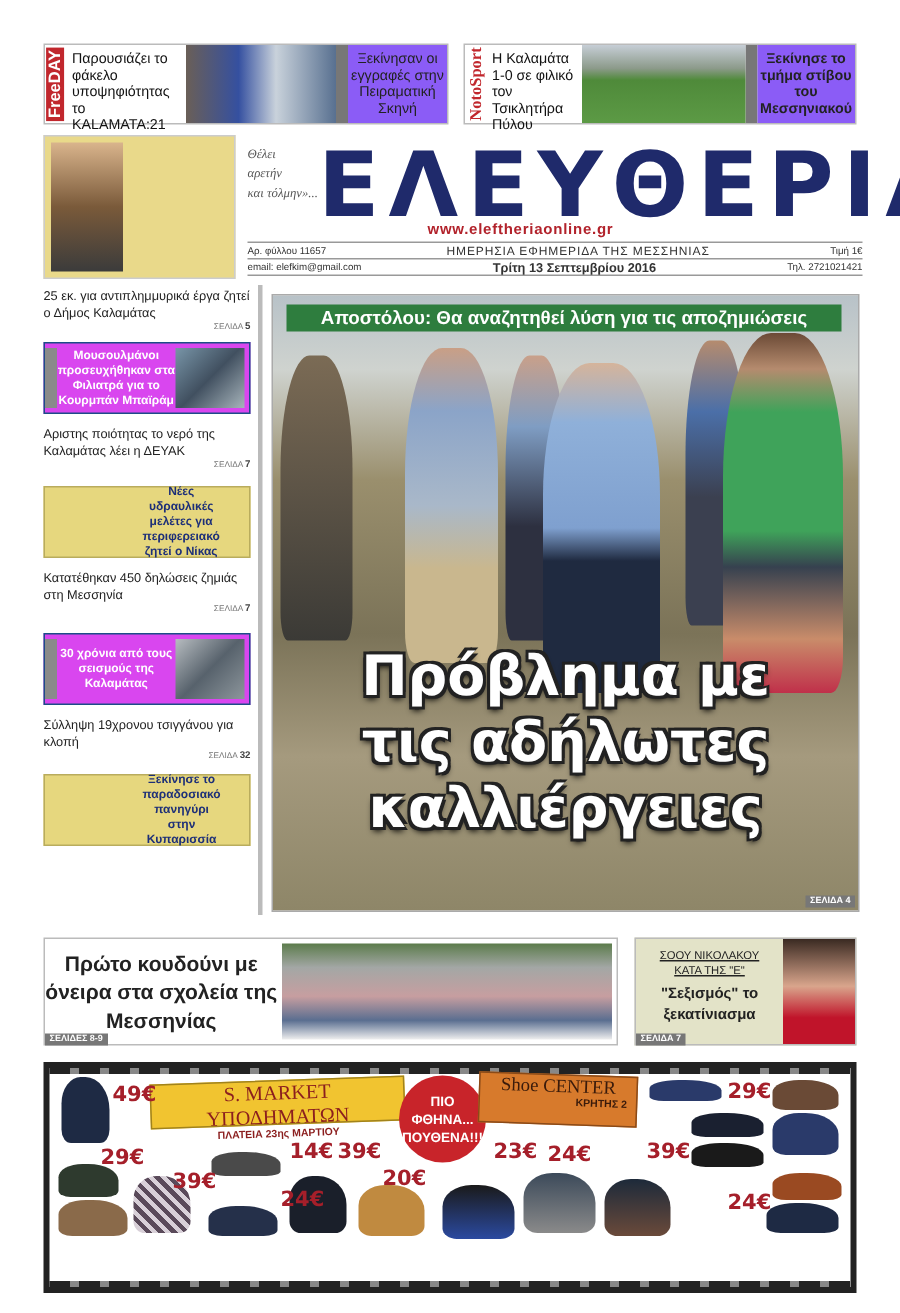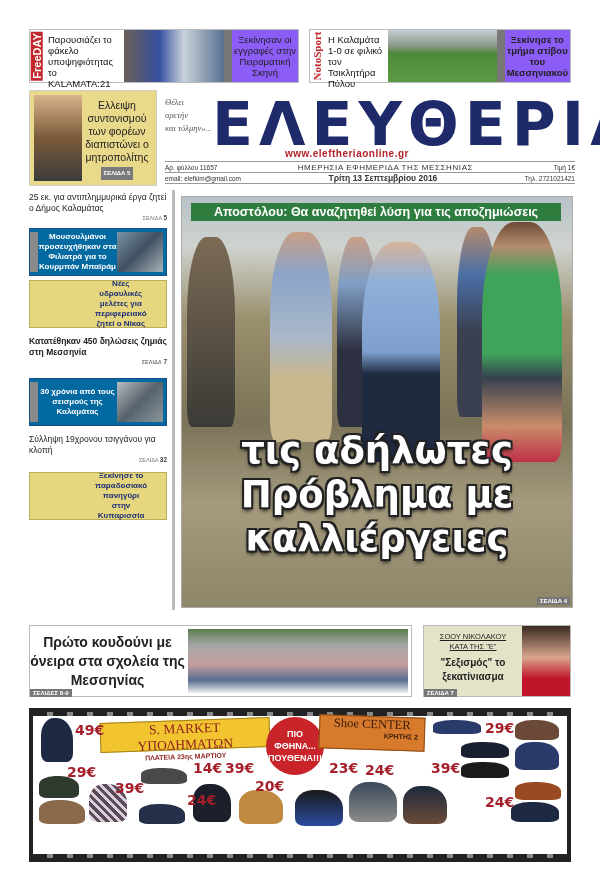--- a/index.html
+++ b/index.html
@@ -22,21 +22,21 @@
   .motto { position: absolute; left: 165px; top: 96px; font-family: "Liberation Serif", serif; font-style: italic; font-size: 8.5px; line-height: 13px; color: #555; }
   .masthead { position: absolute; left: 212px; top: 95px; font-size: 60px; font-weight: bold; color: #1f2a6b; letter-spacing: 6px; font-family: "DejaVu Sans", sans-serif; line-height: 58px; }
   .url { position: absolute; left: 285px; top: 148px; font-size: 10px; color: #b2222b; font-weight: bold; letter-spacing: 0.5px; }
   .hbar { position: absolute; left: 165px; width: 410px; font-size: 6.5px; color: #333; display: flex; justify-content: space-between; align-items: center; border-top: 1px solid #999; }
 
   
   .lcol { position: absolute; left: 29px; width: 138px; }
   .litem { font-size: 8.5px; line-height: 11px; color: #222; }
   .lpage { font-size: 5.5px; color: #777; text-align: right; }
   .lpage b { color: #444; font-size: 6.5px; }
-  .bluebox { background: #0369a1; border: 1px solid #1c4c88; display: flex; height: 48px; padding: 3px 3px 3px 0; }
+  .bluebox { background: #d946ef; border: 1px solid #1c4c88; display: flex; height: 48px; padding: 3px 3px 3px 0; }
   .bluebox .txt { flex: 1; color: #fff; font-weight: bold; font-size: 8px; line-height: 10px; text-align: center; display: flex; align-items: center; justify-content: center; }
   .yelbox { background: #e6d77e; border: 1px solid #b9ac5d; display: flex; height: 48px; padding: 18px; gap: 47px; }
   .yelbox .txt { flex: 1; color: #1d2f78; font-weight: bold; font-size: 8px; line-height: 10px; text-align: center; display: flex; align-items: center; justify-content: center; }
   .thumb { width: 46px; background: linear-gradient(135deg,#7895a8,#415060,#a7b4bb); }
   .vstrip { width: 8px; background: #8a8a8a; }
   .divider-v { position: absolute; left: 172px; top: 190px; width: 3px; height: 420px; background: #bbb; }
 
   
   .main-photo { position: absolute; left: 181px; top: 196px; width: 392px; height: 412px; border: 1px solid #aaa; background:
       linear-gradient(180deg,#b8c2c8 0%,#cfd3cf 12%,#9a8f6d 30%,#7b7358 55%,#a59a7e 75%,#8e8668 100%); overflow: hidden; }
@@ -84,24 +84,20 @@
     <span style="color:#c1272d;font-family:'Liberation Serif',serif;">NotoSport</span>
   </div>
   <div class="teaser-text" style="width:66px;">Η Καλαμάτα 1-0 σε φιλικό τον Τσικλητήρα Πύλου</div>
   <div class="teaser-photo" style="width:112px;background:linear-gradient(180deg,#c6ced6 0%,#8c9a8a 30%,#4f8a3a 45%,#5c9a45 100%);"></div>
   <div class="pgstrip"></div>
   <div class="teaser-side" style="flex:1;font-weight:bold;">Ξεκίνησε το τμήμα στίβου του Μεσσηνιακού</div>
 </div>
 
 <div class="bishop-box">
   <div class="bishop-photo"></div>
-  <div class="bishop-text">
-    <div>Ελλειψη συντονισμού των φορέων διαπιστώνει ο μητροπολίτης</div>
-    <span class="page-tag">ΣΕΛΙΔΑ 5</span>
-  </div>
 </div>
 
 <div class="motto">
   <div>Θέλει</div>
   <div>αρετήν</div>
   <div>και τόλμην»...</div>
 </div>
 <div class="masthead">ΕΛΕΥΘΕΡΙΑ</div>
 <div class="url">www.eleftheriaonline.gr</div>
 
@@ -119,26 +115,30 @@
 <div class="lcol" style="top:192px;">
   <div style="height:34px;">
     <div class="litem">25 εκ. για αντιπλημμυρικά έργα ζητεί ο Δήμος Καλαμάτας</div>
     <div class="lpage"><span>ΣΕΛΙΔΑ</span> <b>5</b></div>
   </div>
   <div class="bluebox" style="margin-top:2px;">
     <div class="vstrip"></div>
     <div class="txt">Μουσουλμάνοι προσευχήθηκαν στα Φιλιατρά για το Κουρμπάν Μπαϊράμ</div>
     <div class="thumb"></div>
   </div>
+  <div style="height:36px;margin-top:8px;">
+    <div class="litem">Αριστης ποιότητας το νερό της Καλαμάτας λέει η ΔΕΥΑΚ</div>
+    <div class="lpage"><span>ΣΕΛΙΔΑ</span> <b>7</b></div>
+  </div>
   <div class="yelbox" style="margin-top:4px;">
     <div class="thumb" style="background:linear-gradient(180deg,#9fc1d8 0%,#9aa07a 40%,#6b6b6b 70%,#9b9b9b 100%);"></div>
     <div class="txt">Νέες υδραυλικές μελέτες για περιφερειακό ζητεί ο Νίκας</div>
     <div class="vstrip"></div>
   </div>
-  <div style="height:34px;margin-top:8px;font-weight:bold;">
+  <div style="height:34px;margin-top:8px;">
     <div class="litem">Κατατέθηκαν 450 δηλώσεις ζημιάς στη Μεσσηνία</div>
     <div class="lpage"><span>ΣΕΛΙΔΑ</span> <b>7</b></div>
   </div>
   <div class="bluebox" style="margin-top:8px;">
     <div class="vstrip"></div>
     <div class="txt">30 χρόνια από τους σεισμούς της Καλαμάτας</div>
     <div class="thumb" style="background:linear-gradient(135deg,#b7bcc0,#57626c,#8d969c);"></div>
   </div>
   <div style="height:34px;margin-top:8px;">
     <div class="litem">Σύλληψη 19χρονου τσιγγάνου για κλοπή</div>
@@ -154,22 +154,22 @@
 
 <div class="main-photo">
   <div class="greenbar">Αποστόλου: Θα αναζητηθεί λύση για τις αποζημιώσεις</div>
   <div class="person" style="left:5px;top:40px;width:48px;height:190px;background:linear-gradient(180deg,#7b6b55,#3b3a36);"></div>
   <div class="person" style="left:88px;top:35px;width:62px;height:210px;background:linear-gradient(180deg,#c99f86 0%,#8ba4c8 20%,#a9b8c9 50%,#c9b78e 70%);"></div>
   <div class="person" style="left:155px;top:40px;width:40px;height:190px;background:linear-gradient(180deg,#c9a08a 0%,#7f9dc3 25%,#2d3040 60%);"></div>
   <div class="person" style="left:180px;top:45px;width:78px;height:220px;background:linear-gradient(180deg,#d5b49b 0%,#8fb0d9 18%,#7fa0cf 50%,#1f2a40 60%);"></div>
   <div class="person" style="left:275px;top:30px;width:40px;height:190px;background:linear-gradient(180deg,#b58b6e 0%,#4b6fa8 25%,#3b4050 55%);"></div>
   <div class="person" style="left:300px;top:25px;width:80px;height:240px;background:linear-gradient(180deg,#6b4a36 0%,#b58b6e 10%,#3fa35a 22%,#3fa35a 55%,#36414f 65%,#c98c6a 85%,#c0304a 100%);"></div>
   <div class="headline">
+    <div>Πρόβλημα με</div>
     <div>τις αδήλωτες</div>
-    <div>Πρόβλημα με</div>
     <div>καλλιέργειες</div>
   </div>
   <div class="pagecorner">ΣΕΛΙΔΑ 4</div>
 </div>
 
 <div class="school">
   <div class="school-text">Πρώτο κουδούνι με όνειρα στα σχολεία της Μεσσηνίας</div>
   <div class="school-photo"></div>
   <div class="pagecorner" style="left:0;right:auto;bottom:-1px;">ΣΕΛΙΔΕΣ 8-9</div>
 </div>

